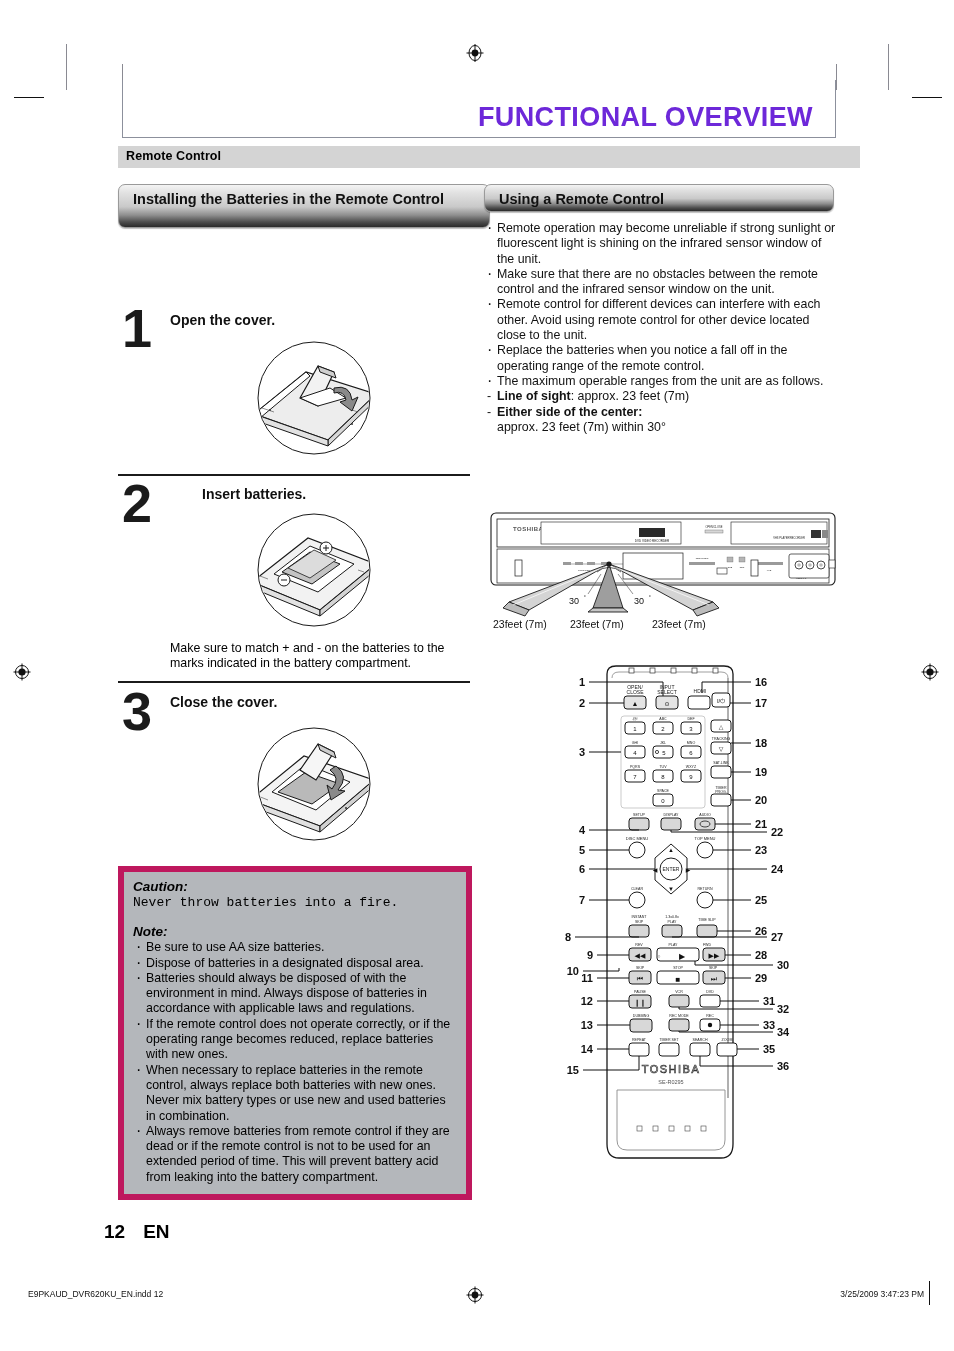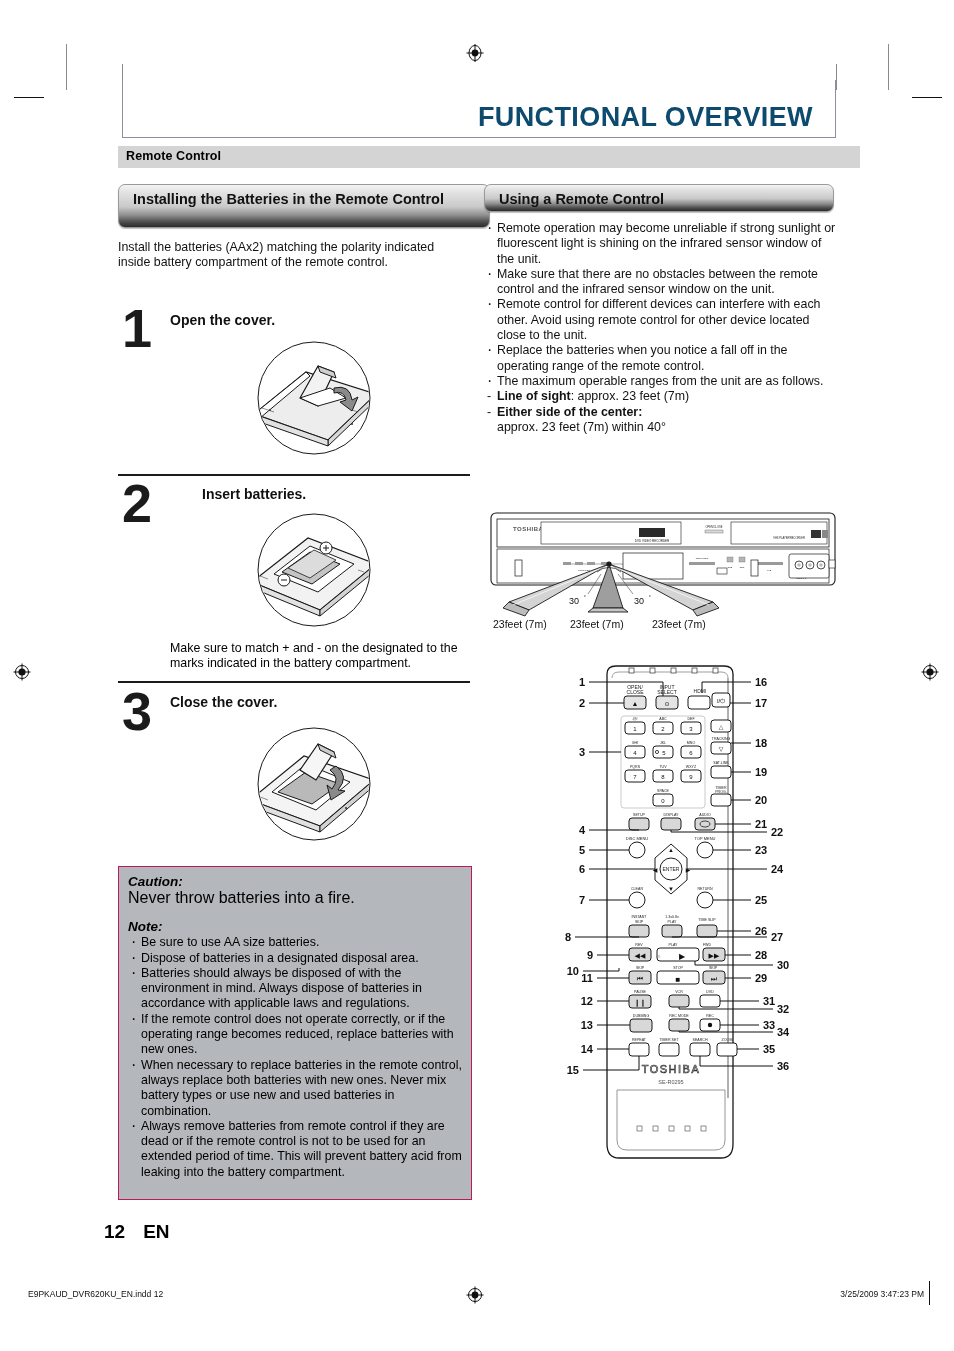--- a/index.html
+++ b/index.html
@@ -8,21 +8,21 @@
 
   
   .cropmark{position:absolute;background:#8a8a92;}
   .regmark{position:absolute;width:18px;height:18px;}
   .regmark svg{display:block;}
 
   
   .titlebox{position:absolute;left:122px;top:80px;width:714px;height:58px;
     border:1.5px solid #8c909c;border-top:none;box-sizing:border-box;}
   .titlebox .t{position:absolute;right:22px;bottom:4px;font-size:27px;font-weight:bold;
-    color:#0c4a6e;letter-spacing:.4px;font-family:"Liberation Sans",sans-serif;}
+    color:#6d28d9;letter-spacing:.4px;font-family:"Liberation Sans",sans-serif;}
 
   .sectionbar{position:absolute;left:118px;top:146px;width:719px;height:22px;background:#d4d4d4;padding-left:23px;}
   .sectionbar span{position:absolute;left:8px;top:3px;font-size:12.5px;font-weight:bold;letter-spacing:.1px;}
 
   
   .head{position:absolute;box-sizing:border-box;border-radius:7px;
     background:linear-gradient(to bottom,#f4f4f4 0%,#e2e2e2 18%,#c9c9c9 52%,#8e8e8e 72%,#4d4d4d 88%,#2a2a2a 100%);
     border:1px solid #9a9a9a;box-shadow:0 1px 1px rgba(0,0,0,.25);}
   .head span{position:absolute;left:14px;top:6px;right:10px;font-size:14.5px;font-weight:bold;color:#111;line-height:17px;}
 
@@ -47,23 +47,23 @@
     font-family:"Liberation Sans",sans-serif;}
   .steptitle{position:absolute;font-size:14px;font-weight:bold;color:#101010;}
   .hr{position:absolute;height:2px;background:#1b1b1b;left:118px;width:352px;}
 
   .figure{position:absolute;}
 
   .capt{position:absolute;font-size:12.4px;line-height:15.3px;}
 
   
   .cbox{position:absolute;left:118px;top:866px;width:354px;height:334px;
-    background:#b4b7bb;border:1px solid #be185d;box-sizing:border-box;padding:7px 9px 16px 9px;}
+    background:#b4b7bb;border:6px solid #be185d;box-sizing:border-box;padding:7px 9px 16px 9px;}
   .cbox .hd{font-size:13.5px;font-weight:bold;font-style:italic;margin:0 0 1px 0;}
-  .cbox .pl{font-size:16px;line-height:15.3px;}
+  .cbox .pl{font-size:13px;line-height:15.3px;font-family:Liberation Mono, monospace;}
   .cbox ul.bul>li{margin-bottom:0;}
   .cbox .list{font-size:12.4px;line-height:15.3px;}
 
   
   .pgnum{position:absolute;left:104px;top:1221px;font-size:19px;font-weight:bold;}
   .pgnum .en{margin-left:18px;}
 
   
   .ftr{position:absolute;font-size:8.5px;color:#111;font-family:"Liberation Sans",sans-serif;}
   #ftr-left{left:28px;top:1289px;}
@@ -129,21 +129,20 @@
   </div>
 
   <div class="sectionbar">
     <span>Remote Control</span>
   </div>
 
   <div class="head" id="head-left">
     <span>Installing the Batteries in the Remote Control</span>
   </div>
 
-  <div class="body" id="intro-left">Install the batteries (AAx2) matching the polarity indicated inside battery compartment of the remote control.</div>
 
   <div class="stepnum" style="left:122px;top:306px;">1</div>
   <div class="steptitle" style="left:170px;top:312px;">Open the cover.</div>
 
   <div class="figure" style="left:248px;top:336px;width:130px;height:124px;">
     <svg width="130" height="124" viewBox="0 0 130 124">
       <circle cx="66" cy="62" r="56" class="fillwhite"></circle>
       <g clip-path="url(#c1)">
         <defs>
             <clipPath id="c1">
@@ -196,21 +195,21 @@
         <circle cx="36" cy="72" r="6" fill="#fff" stroke="#1a1a1a" stroke-width="1"></circle>
         <path d="M33 72 h6" class="ln"></path>
         <circle cx="78" cy="40" r="6" fill="#fff" stroke="#1a1a1a" stroke-width="1"></circle>
         <path d="M75 40 h6 M78 37 v6" class="ln"></path>
         <path d="M12 68 l8 3" class="lnthin"></path>
         <path d="M110 62 l6 2" class="lnthin"></path>
       </g>
     </svg>
   </div>
 
-  <div class="capt" style="left:170px;top:641px;width:300px;">Make sure to match + and - on the designated to the marks indicated in the battery compartment.</div>
+  <div class="capt" style="left:170px;top:641px;width:300px;">Make sure to match + and - on the batteries to the marks indicated in the battery compartment.</div>
 
   <div class="hr" style="top:681px;"></div>
 
   <div class="stepnum" style="left:122px;top:689px;">3</div>
   <div class="steptitle" style="left:170px;top:694px;">Close the cover.</div>
 
   <div class="figure" style="left:248px;top:722px;width:130px;height:124px;">
     <svg width="130" height="124" viewBox="0 0 130 124">
       <circle cx="66" cy="62" r="56" class="fillwhite"></circle>
       <defs>
@@ -257,21 +256,21 @@
   <div class="body" id="intro-right">
     <ul class="bul">
       <li>Remote operation may become unreliable if strong sunlight or fluorescent light is shining on the infrared sensor window of the unit.</li>
       <li>Make sure that there are no obstacles between the remote control and the infrared sensor window on the unit.</li>
       <li>Remote control for different devices can interfere with each other. Avoid using remote control for other device located close to the unit.</li>
       <li>Replace the batteries when you notice a fall off in the operating range of the remote control.</li>
       <li>The maximum operable ranges from the unit are as follows.</li>
     </ul>
     <ul class="dash">
       <li><b>Line of sight</b><span>: approx. 23 feet (7m)</span></li>
-      <li><b>Either side of the center:</b><br><span>approx. 23 feet (7m) within 40°</span></li>
+      <li><b>Either side of the center:</b><br><span>approx. 23 feet (7m) within 30°</span></li>
     </ul>
   </div>
 
   <div id="device-fig">
     <svg width="348" height="122" viewBox="0 0 348 122">
 
       <rect x="2" y="1" width="344" height="72" rx="5" fill="#fff" stroke="#1a1a1a" stroke-width="1.1"></rect>
       <rect x="8" y="7" width="332" height="28" fill="#fff" stroke="#1a1a1a" stroke-width=".8"></rect>
       <text x="24" y="19" class="dimlbl" style="font-size:6px;font-weight:bold;fill:#555;letter-spacing:.5px;">TOSHIBA</text>
       <rect x="52" y="10" width="140" height="22" fill="#fff" stroke="#1a1a1a" stroke-width=".6"></rect>

